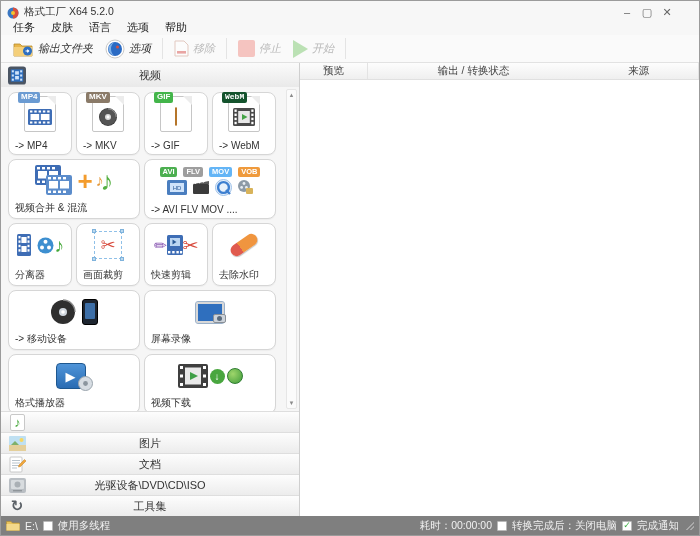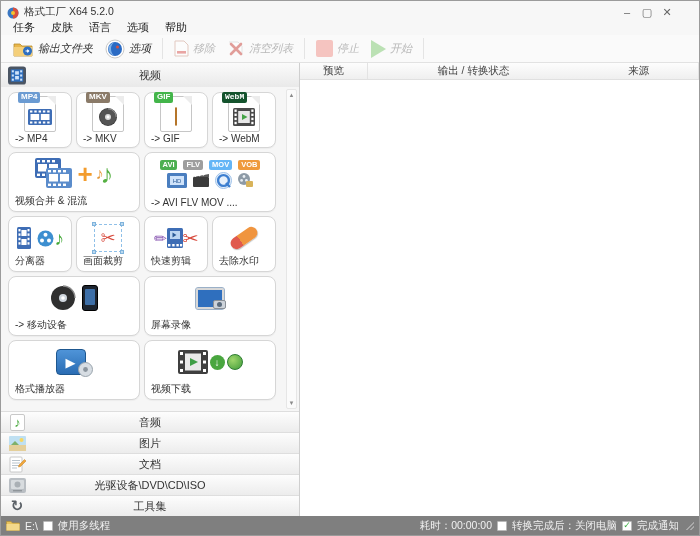--- a/index.html
+++ b/index.html
@@ -36,21 +36,21 @@
   .section-header{height:21px;flex:0 0 auto;display:flex;align-items:center;position:relative;
                   background:linear-gradient(#fdfdfd,#ececec);border-top:1px solid #dedede;}
   .section-header.video{height:24px;border-top:none;background:linear-gradient(#fbfbfb,#e9e9e9);}
   .sh-icon{position:absolute;left:7px;top:50%;transform:translateY(-50%);width:18px;height:18px;display:flex;align-items:center;justify-content:center;}
   .sh-label{flex:1;text-align:center;font-size:11px;color:#333;}
 
   
   .tiles{flex:1;position:relative;background:#f6f6f6;padding:5px 14px 4px 7px;
          display:flex;flex-wrap:wrap;gap:4px;align-content:flex-start;min-height:0;}
   .tile{position:relative;background:#fff;border:1px solid #d6d6d6;border-radius:8px;box-shadow:0 1px 1px rgba(0,0,0,.04);}
-  .tile.small{width:64px;height:56px;}
+  .tile.small{width:64px;height:63px;}
   .tile.wide{width:132px;height:60px;}
   .tile-label{position:absolute;left:6px;bottom:3px;font-size:10px;color:#333;white-space:nowrap;}
   .tile-art{position:absolute;left:0;right:0;top:2px;height:38px;display:flex;align-items:center;justify-content:center;}
 
   
   .fdoc{position:relative;width:32px;height:36px;background:#fff;border:1px solid #c6c6c6;border-radius:2px;}
   .fdoc::after{content:'';position:absolute;top:-1px;right:-1px;width:0;height:0;
                border-style:solid;border-width:0 9px 9px 0;border-color:transparent #ececec transparent transparent;}
   .fbadge{position:absolute;top:-5px;left:-7px;font-size:8px;font-weight:bold;color:#fff;
           padding:1px 3px;border-radius:2px;line-height:1.1;z-index:2;}
@@ -156,29 +156,20 @@
     </div>
     <div class="tb-sep"></div>
     <div class="tb-btn disabled">
       <span>
         <svg width="15" height="17" viewBox="0 0 15 17">
           <path d="M1 1 h9 l4 4 v11 H1 Z" fill="#fff" stroke="#c98" stroke-width="1"></path>
           <rect x="3" y="11" width="9" height="2.6" fill="#d9534f"></rect>
         </svg>
       </span>
       <span>移除</span>
-    </div>
-    <div class="tb-btn disabled">
-      <span>
-        <svg width="18" height="17" viewBox="0 0 18 17">
-          <path d="M2 2 h9 l4 4 v9" fill="#fff" stroke="#ccc"></path>
-          <path d="M4 4 L14 14 M14 4 L4 14" stroke="#c9423a" stroke-width="2.6" stroke-linecap="round"></path>
-        </svg>
-      </span>
-      <span>清空列表</span>
     </div>
     <div class="tb-sep"></div>
     <div class="tb-btn disabled">
       <span class="tb-shape stop-square"></span>
       <span>停止</span>
     </div>
     <div class="tb-btn disabled">
       <span class="tb-shape play-tri"></span>
       <span>开始</span>
     </div>
@@ -497,21 +488,20 @@
         </div>
       </div>
 
       <div class="section-header">
         <span class="sh-icon">
           <svg width="17" height="17" viewBox="0 0 17 17">
               <rect x="1.5" y="0.5" width="14" height="16" rx="1.5" fill="#fff" stroke="#c8c8c8"></rect>
               <text x="8.5" y="13" font-size="13" fill="#47a83c" text-anchor="middle" font-family="sans-serif">♪</text>
             </svg>
         </span>
-        <span class="sh-label">音频</span>
       </div>
 
       <div class="section-header">
         <span class="sh-icon">
           <svg width="17" height="15" viewBox="0 0 17 15">
               <rect width="17" height="15" rx="1" fill="#bfe0f2"></rect>
               <rect y="9" width="17" height="6" fill="#e4cf9a"></rect>
               <circle cx="12.5" cy="4" r="2" fill="#f6d660"></circle>
               <path d="M2 9 L6 5 L10 9 Z" fill="#7fb06a"></path>
             </svg>

